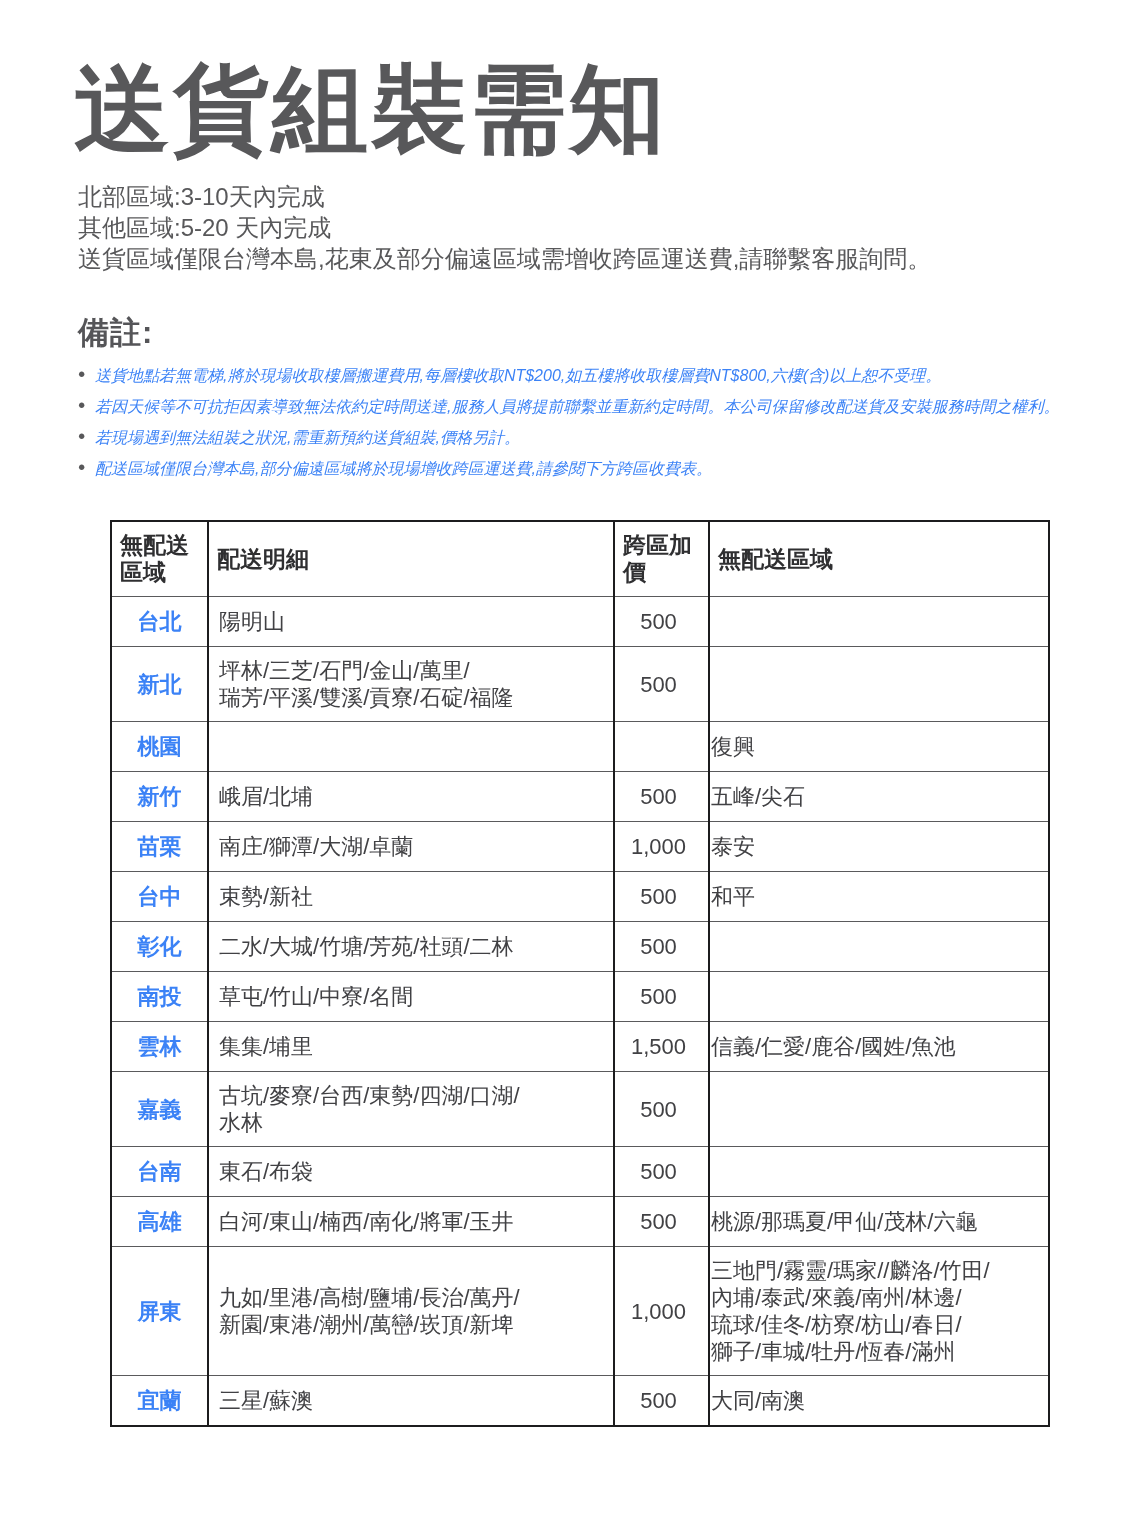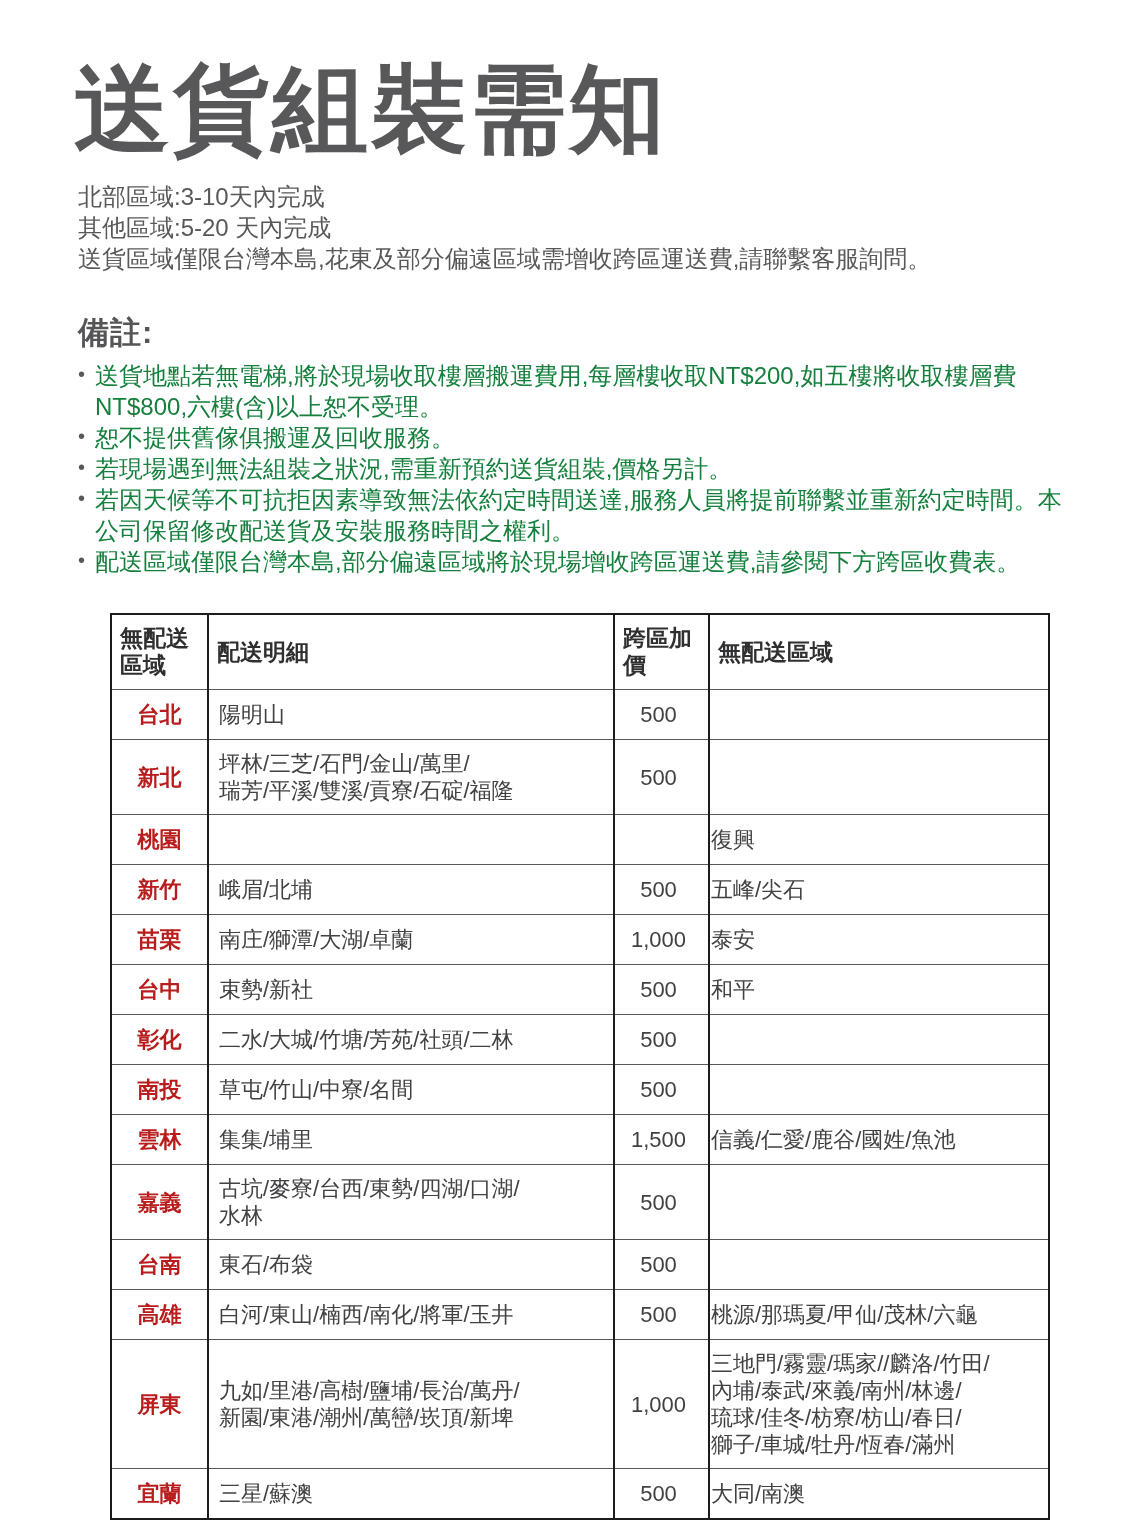--- a/index.html
+++ b/index.html
@@ -15,21 +15,21 @@
   .intro {
     margin:16px 0 0 78px; width:1010px;
     font-size:24px; line-height:31px; color:#58585a;
   }
   .notes-heading {
     margin:38px 14px 6px 78px;
     font-size:31px; font-weight:800; color:#555558; letter-spacing:1px;
   }
   .notes-list {
     margin:0 0 0 78px; padding:0; list-style:none;
-    width:1000px; font-size:24px; line-height:31px; color:#15803d;
+    width:1000px; font-size:16px; line-height:31px; color:#3b82f6;font-style:italic;
   }
   .notes-list li { position:relative; padding-left:17px; margin:0; }
   .notes-list li::before {
     content:"•"; position:absolute; left:0; top:-1px; font-size:20px; color:#58585a;
   }
   table.surcharge {
     border-collapse:collapse; table-layout:fixed;
     margin:36px 0 0 110px; width:938px;
     border:2px solid #1c1c1e; color:#414144;
   }
@@ -42,21 +42,21 @@
     border-top:1px solid #5a5a5c;
     vertical-align:middle;
     font-size:22px; line-height:27px;
   }
   table.surcharge th {
     font-size:23px; font-weight:bold; color:#2f2f31;
     padding:10px 8px; text-align:left;
   }
   th.h-region, th.h-surcharge { text-align:center; padding-left:2px; padding-right:2px; }
   td.region {
-    text-align:center; font-weight:bold; color:#b91c1c;
+    text-align:center; font-weight:bold; color:#3b82f6;
     padding:11px 6px; white-space:nowrap; font-size:21px;
   }
   td.detail { padding:10px 10px; white-space:pre-line; }
   td.surcharge { text-align:center; padding:11px 8px 11px 2px; }
   td.nodelivery { padding:10px 1px; white-space:pre-line; }
 </style>
 </head>
 <body>
 
 <div class="page">
@@ -65,23 +65,22 @@
   <div class="intro">
       <div>北部區域:3-10天內完成</div>
       <div>其他區域:5-20 天內完成</div>
       <div>送貨區域僅限台灣本島,花東及部分偏遠區域需增收跨區運送費,請聯繫客服詢問。</div>
     </div>
 
   <h2 class="notes-heading">備註:</h2>
 
   <ul class="notes-list">
       <li>送貨地點若無電梯,將於現場收取樓層搬運費用,每層樓收取NT$200,如五樓將收取樓層費NT$800,六樓(含)以上恕不受理。</li>
-      <li>恕不提供舊傢俱搬運及回收服務。</li>
+      <li>若因天候等不可抗拒因素導致無法依約定時間送達,服務人員將提前聯繫並重新約定時間。本公司保留修改配送貨及安裝服務時間之權利。</li>
       <li>若現場遇到無法組裝之狀況,需重新預約送貨組裝,價格另計。</li>
-      <li>若因天候等不可抗拒因素導致無法依約定時間送達,服務人員將提前聯繫並重新約定時間。本公司保留修改配送貨及安裝服務時間之權利。</li>
       <li>配送區域僅限台灣本島,部分偏遠區域將於現場增收跨區運送費,請參閱下方跨區收費表。</li>
     </ul>
 
   <table class="surcharge">
     <colgroup>
       <col class="c-region">
         <col class="c-detail">
         <col class="c-surcharge">
         <col class="c-nodelivery">
     </colgroup>

